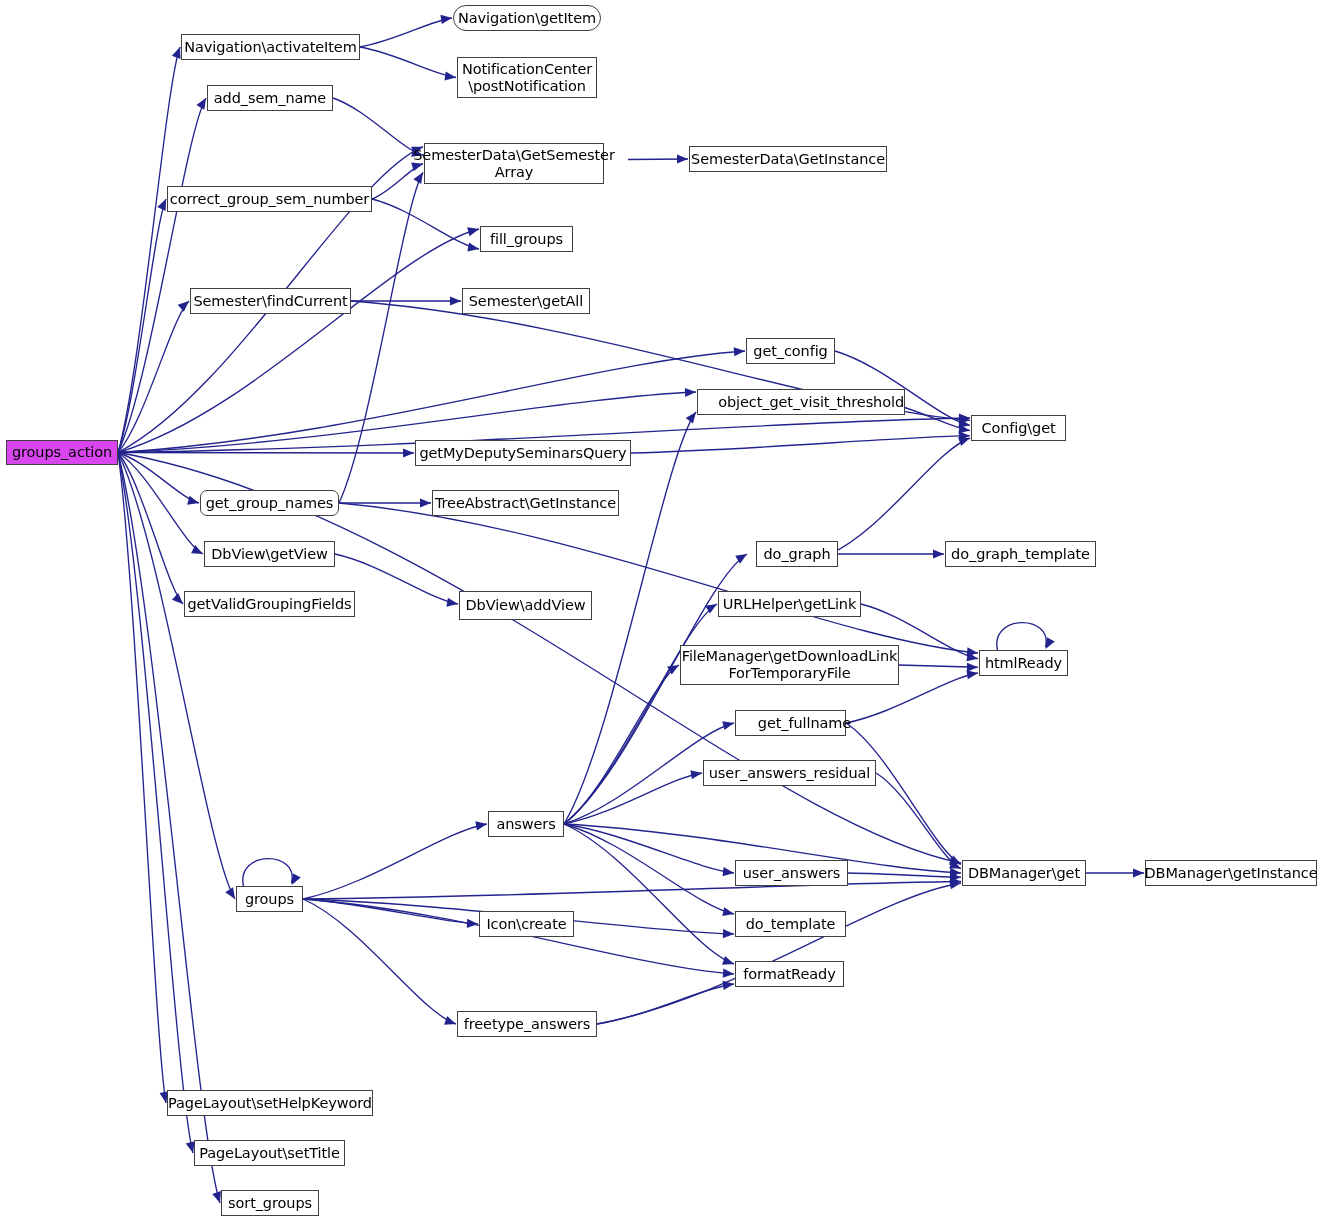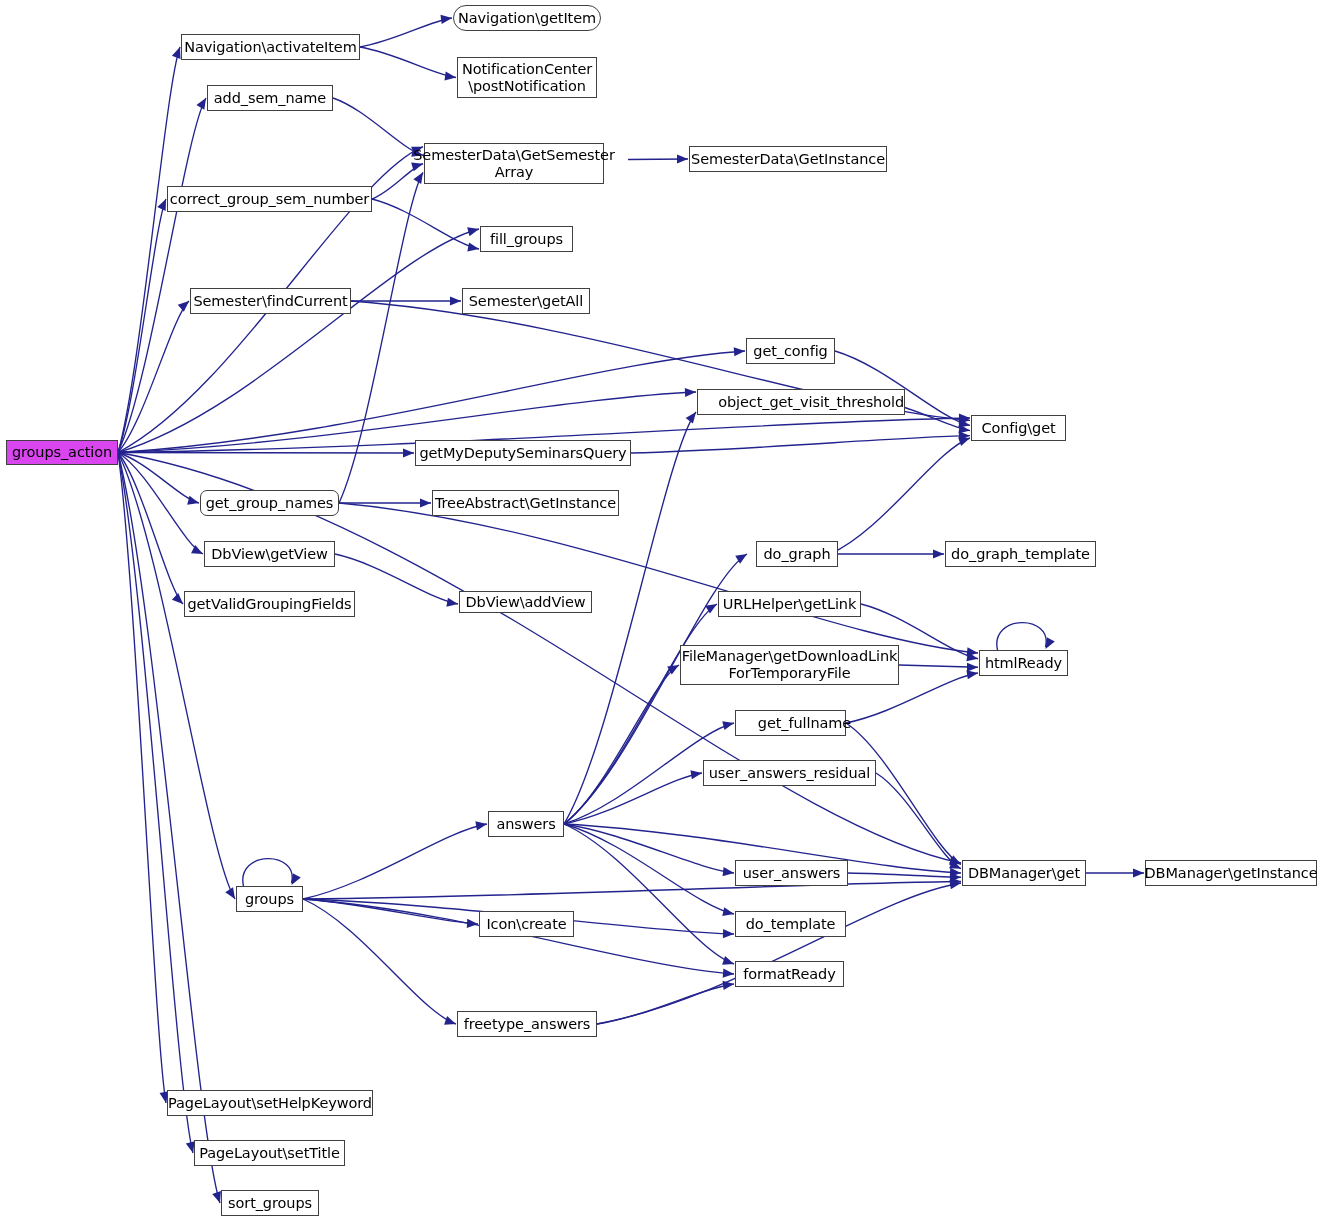--- a/index.html
+++ b/index.html
@@ -163,21 +163,21 @@
       <div class="node" style="left: 746px; top: 338px; width: 89px; height: 26px;"><span>get_config</span></div>
       <div class="node" style="left: 697px; top: 389px; width: 208px; height: 26px; justify-content: flex-end;"><span>object_get_visit_threshold</span></div>
       <div class="node" style="left: 971px; top: 415px; width: 95px; height: 26px;"><span>Config\get</span></div>
       <div class="node" style="left: 415px; top: 440px; width: 216px; height: 26px;"><span>getMyDeputySeminarsQuery</span></div>
       <div class="node" style="left: 200px; top: 490px; width: 139px; height: 26px; border-radius: 7px;"><span>get_group_names</span></div>
       <div class="node" style="left: 432px; top: 490px; width: 187px; height: 26px;"><span>TreeAbstract\GetInstance</span></div>
       <div class="node" style="left: 204px; top: 541px; width: 131px; height: 26px;"><span>DbView\getView</span></div>
       <div class="node" style="left: 748px; top: 541px; width: 82px; height: 26px; margin-left: 8px;"><span>do_graph</span></div>
       <div class="node" style="left: 945px; top: 541px; width: 151px; height: 26px;"><span>do_graph_template</span></div>
       <div class="node" style="left: 184px; top: 591px; width: 171px; height: 26px;"><span>getValidGroupingFields</span></div>
-      <div class="node" style="left: 459px; top: 591px; width: 133px; height: 22px;"><span>DbView\addView</span></div>
+      <div class="node" style="left: 459px; top: 591px; width: 133px; height: 29px;"><span>DbView\addView</span></div>
       <div class="node" style="left: 718px; top: 591px; width: 143px; height: 26px;"><span>URLHelper\getLink</span></div>
       <div class="node" style="left: 680px; top: 645px; width: 219px; height: 40px;"><span>FileManager\getDownloadLink
 ForTemporaryFile</span></div>
       <div class="node" style="left: 979px; top: 650px; width: 89px; height: 26px;"><span>htmlReady</span></div>
       <div class="node" style="left: 735px; top: 710px; width: 111px; height: 26px; padding-left: 28px;"><span>get_fullname</span></div>
       <div class="node" style="left: 703px; top: 760px; width: 173px; height: 26px;"><span>user_answers_residual</span></div>
       <div class="node" style="left: 488px; top: 811px; width: 76px; height: 26px;"><span>answers</span></div>
       <div class="node" style="left: 735px; top: 860px; width: 113px; height: 26px;"><span>user_answers</span></div>
       <div class="node" style="left: 962px; top: 860px; width: 124px; height: 26px;"><span>DBManager\get</span></div>
       <div class="node" style="left: 1145px; top: 860px; width: 172px; height: 26px;"><span>DBManager\getInstance</span></div>

